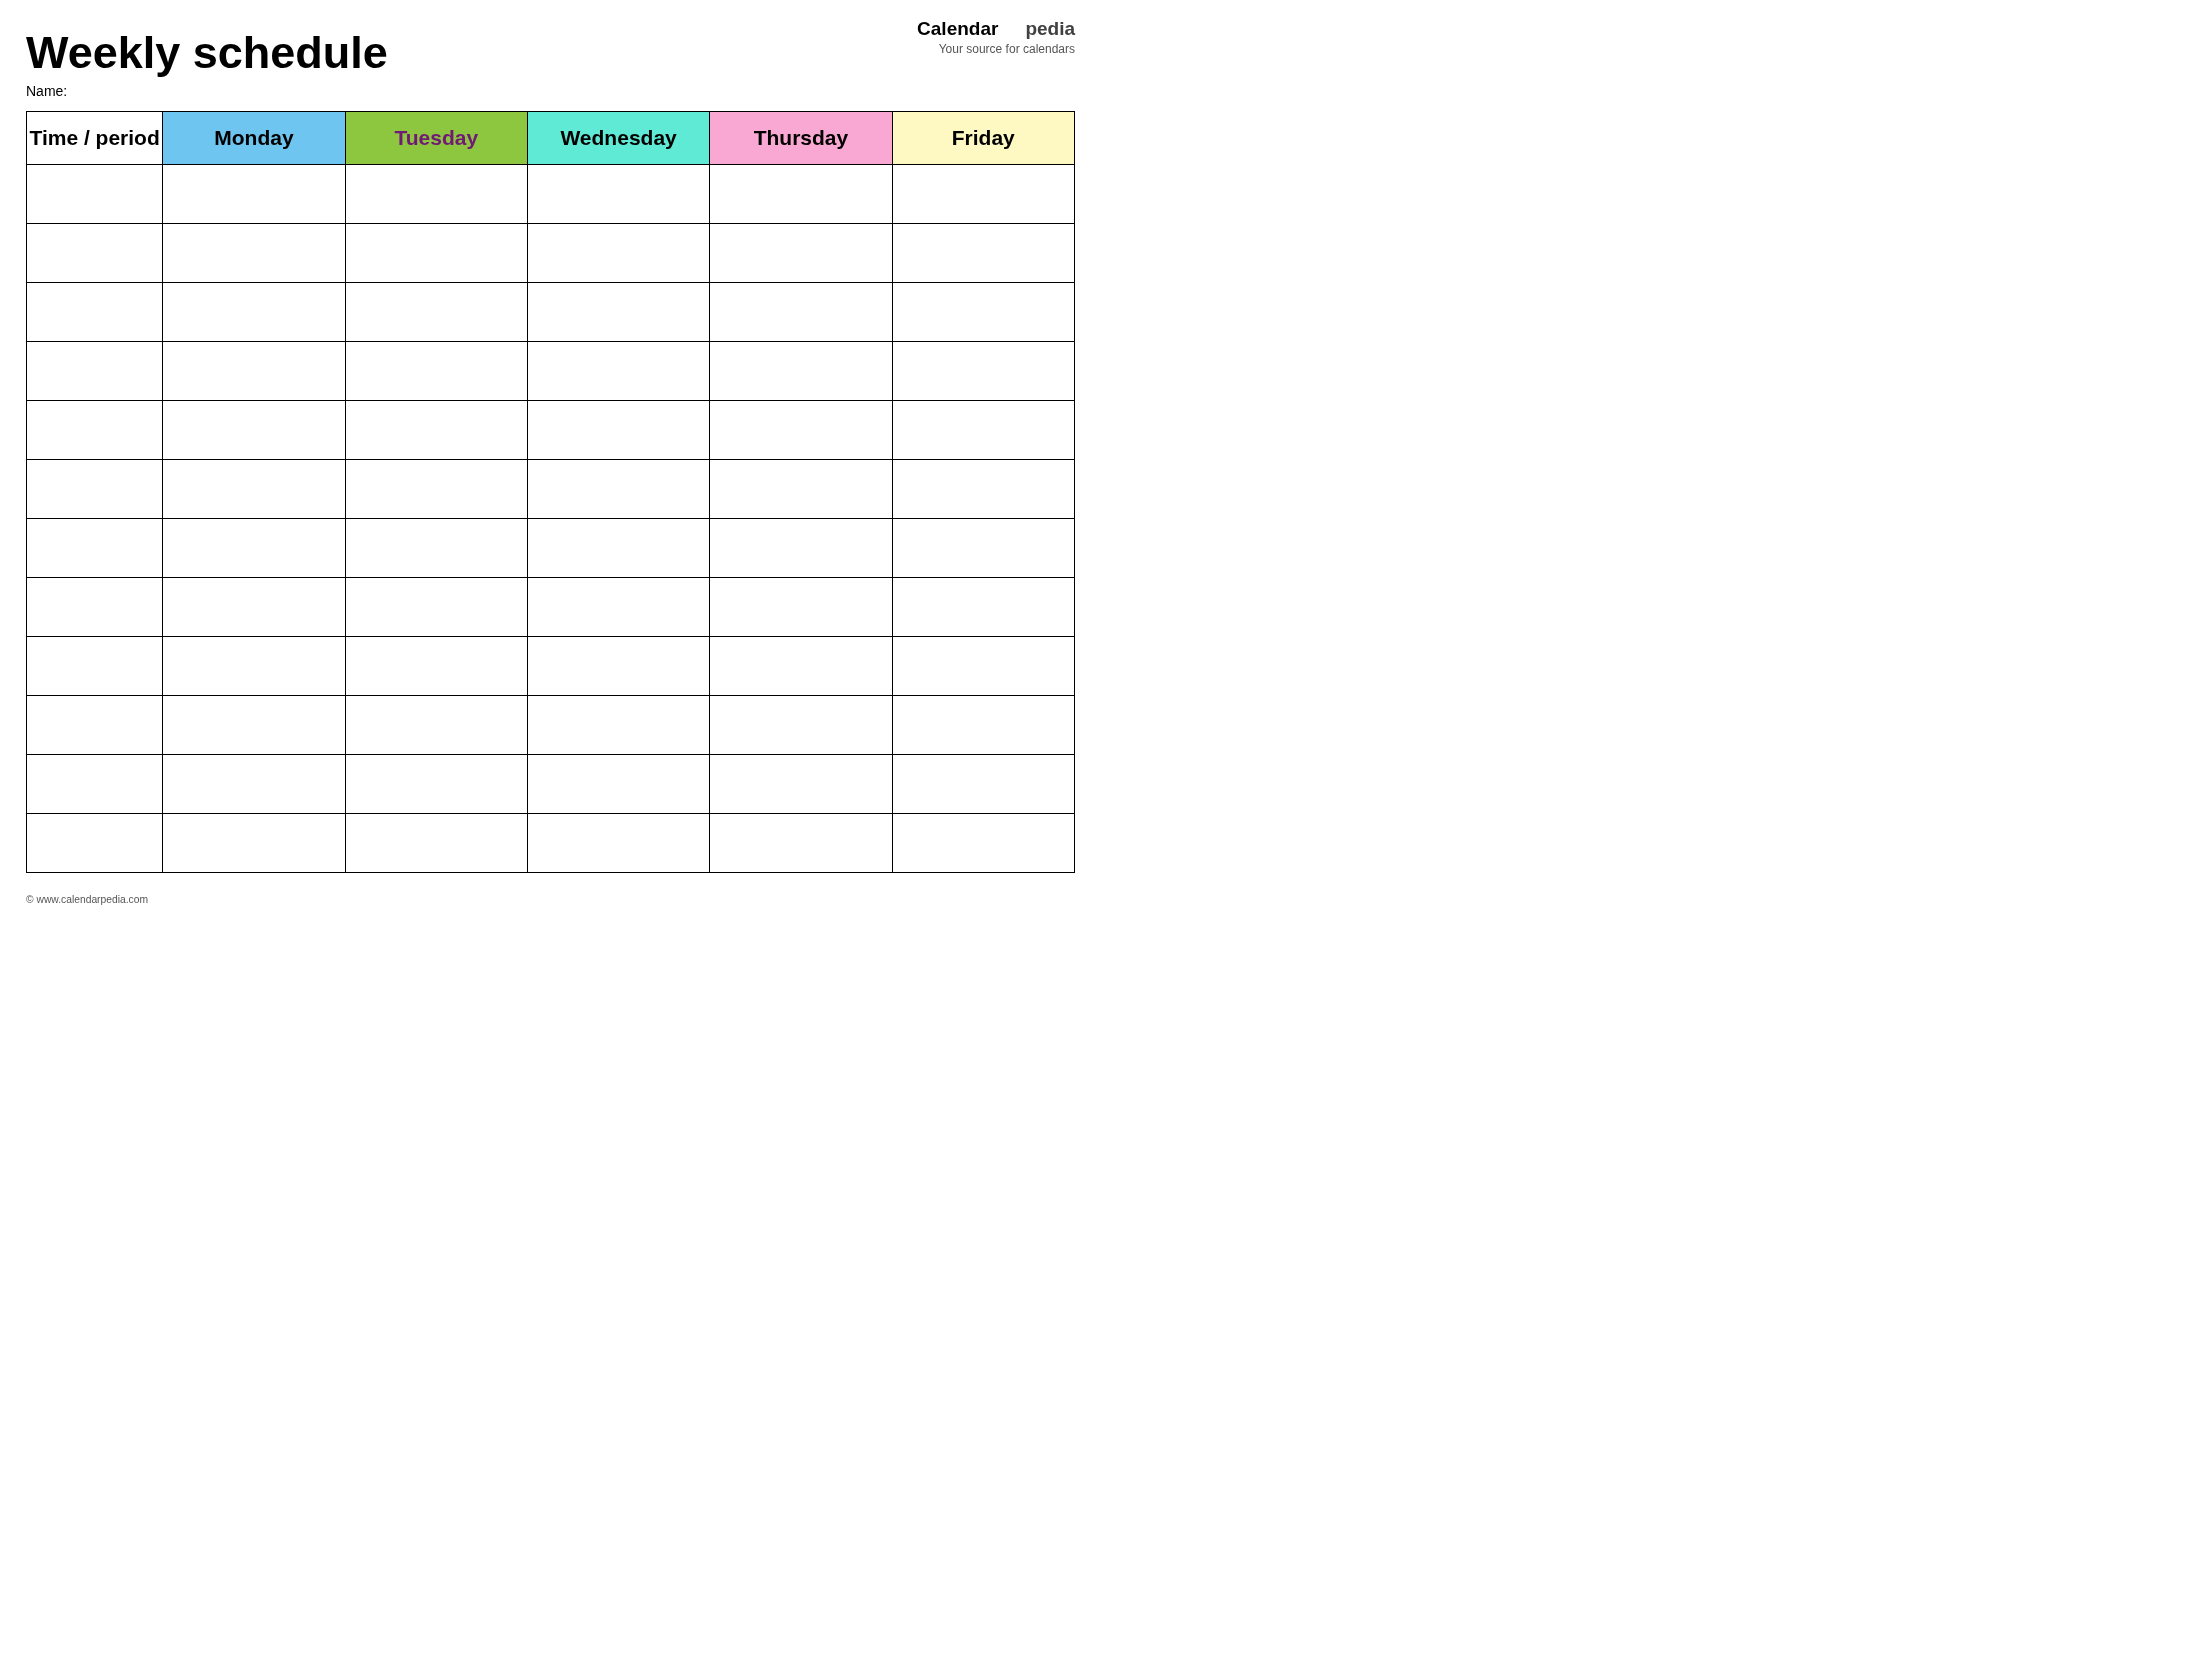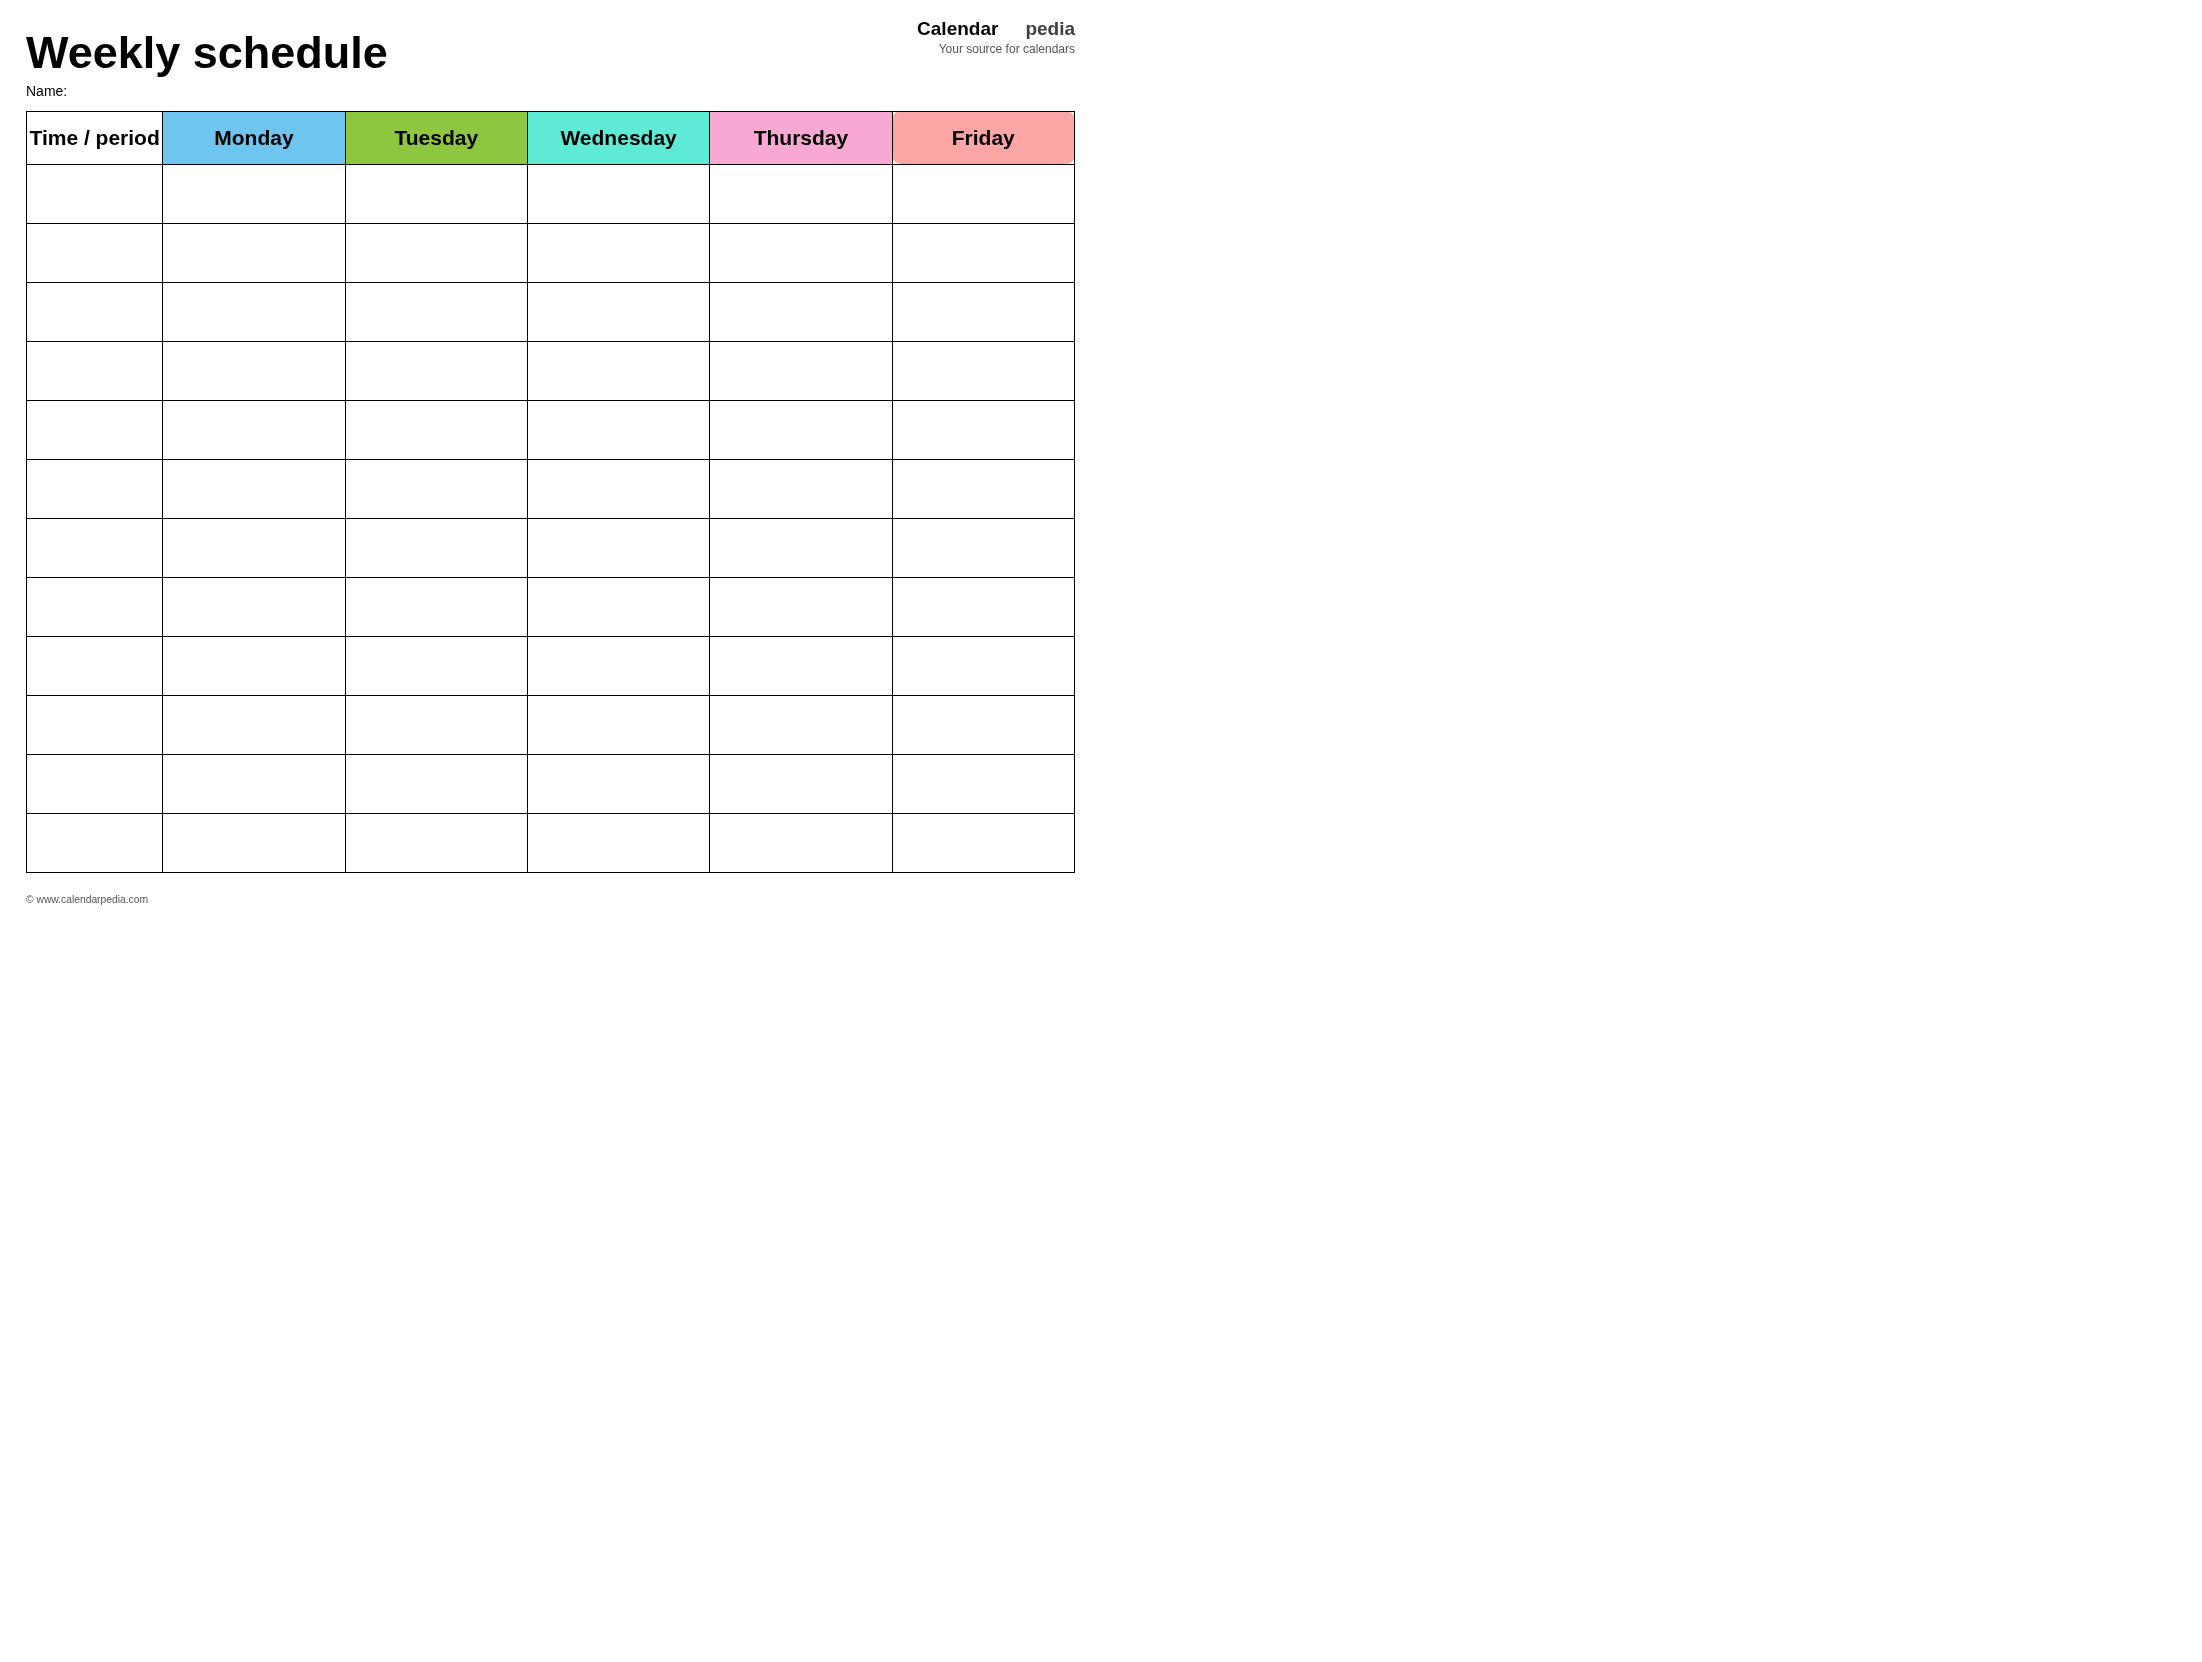--- a/index.html
+++ b/index.html
@@ -92,41 +92,40 @@
     }
 
     .th-monday {
       background-color: #6ec6f0;
       color: #000000;
       width: 17.4%;
     }
 
     .th-tuesday {
       background-color: #8dc63f;
-      color: #000000;
+      color: #701a75;
       width: 17.4%;
     }
 
     .th-wednesday {
       background-color: #5eead4;
       color: #000000;
       width: 17.4%;
     }
 
     .th-thursday {
       background-color: #f9a8d4;
       color: #000000;
       width: 17.4%;
     }
 
     .th-friday {
-      background-color: #fca5a5;
-      color: #000000;
-      width: 17.4%;
-      border-radius: 9px;
+      background-color: #fef9c3;
+      color: #000000;
+      width: 17.4%;
     }
 
     .schedule-table td {
       background-color: #ffffff;
     }
 
     .footer-text {
       font-size: 10.3px;
       color: #555555;
       margin-top: 21px;

